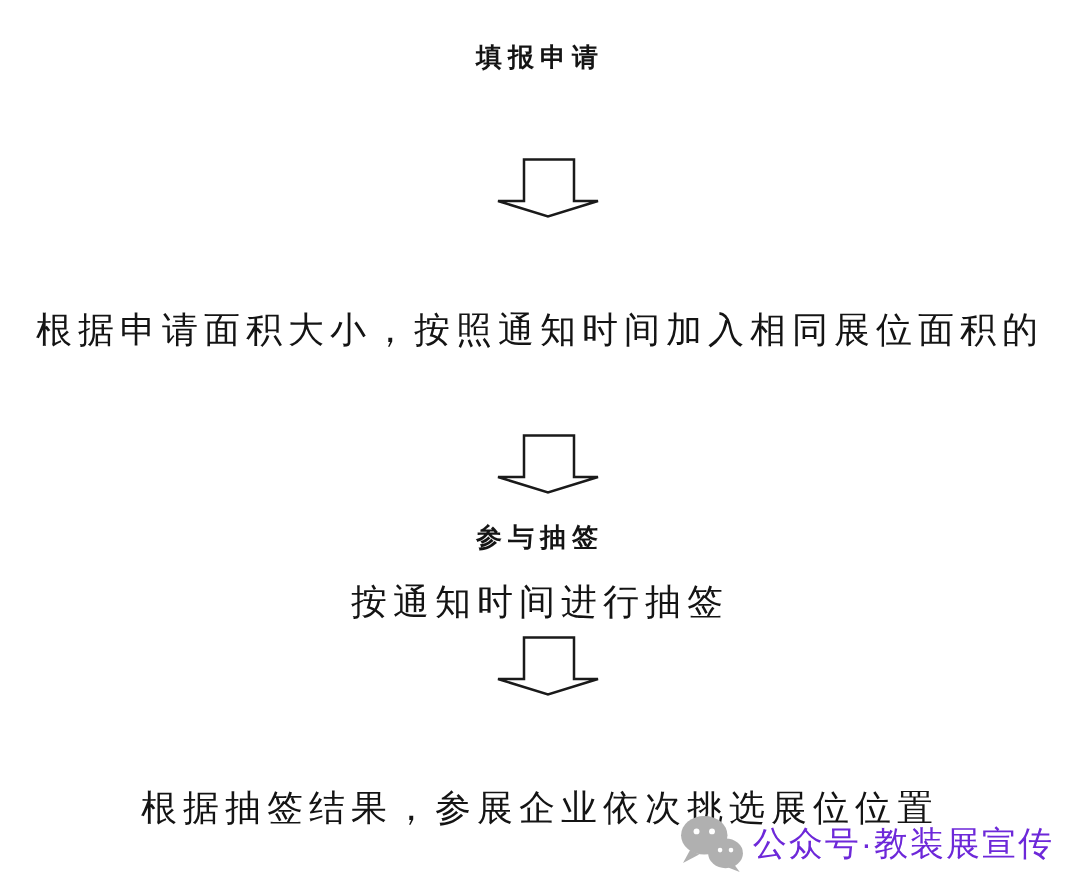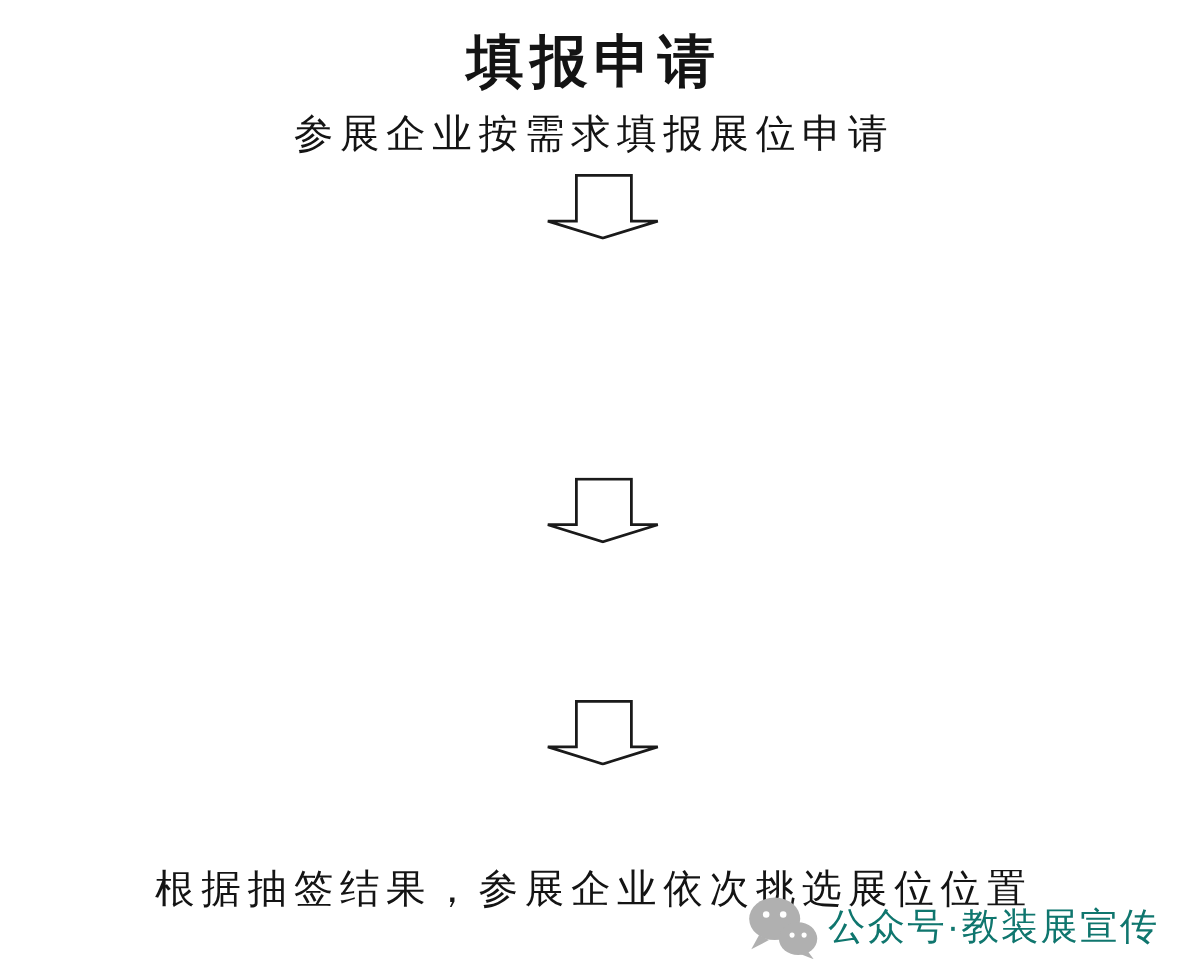--- a/index.html
+++ b/index.html
@@ -13,21 +13,21 @@
     color: #141414;
   }
   .line {
     position: absolute;
     left: 0;
     width: 100%;
     text-align: center;
     white-space: nowrap;
   }
   .step-title {
-    font-size: 52px;
+    font-size: 26px;
     line-height: 48px;
     font-weight: 700;
     letter-spacing: 6px;
   }
   .step-desc {
     font-size: 36px;
     line-height: 48px;
     font-weight: 400;
     letter-spacing: 6px;
   }
@@ -43,49 +43,51 @@
     stroke-width: 2.5;
     stroke-linejoin: miter;
   }
   .watermark {
     position: absolute;
     top: 814px;
     right: 26px;
     display: flex;
     align-items: center;
     gap: 8px;
-    color: #0f766e;
+    color: #6d28d9;
   }
   .watermark-text {
     font-family: "Liberation Sans", "DejaVu Sans", sans-serif;
     font-size: 34px;
     line-height: 52px;
     font-weight: 500;
     letter-spacing: 2px;
     white-space: nowrap;
   }
   .wechat-icon { width: 66px; height: 58px; }
 </style>
 </head>
 <body>
 
 <div class="canvas">
 
   <div class="line step-title" style="top:34px">填报申请</div>
-  <div class="line step-desc" style="top:98px">参展企业按需求填报展位申请</div>
 
   <svg class="flow-arrow" style="top:158px" viewBox="0 0 104 60">
     <polygon points="28,1.5 78,1.5 78,43 102,43 52,58.5 2,43 28,43"></polygon>
   </svg>
 
+  <div class="line step-desc" style="top:306px">根据申请面积大小，按照通知时间加入相同展位面积的</div>
 
   <svg class="flow-arrow" style="top:434px" viewBox="0 0 104 60">
     <polygon points="28,1.5 78,1.5 78,43 102,43 52,58.5 2,43 28,43"></polygon>
   </svg>
 
+  <div class="line step-title" style="top:514px">参与抽签</div>
+  <div class="line step-desc" style="top:578px">按通知时间进行抽签</div>
 
   <svg class="flow-arrow" style="top:636px" viewBox="0 0 104 60">
     <polygon points="28,1.5 78,1.5 78,43 102,43 52,58.5 2,43 28,43"></polygon>
   </svg>
 
   <div class="line step-desc" style="top:784px">根据抽签结果，参展企业依次挑选展位位置</div>
 
   <div class="watermark">
     <svg class="wechat-icon" viewBox="0 0 100 90">
       <g fill="#b0b0b0">

